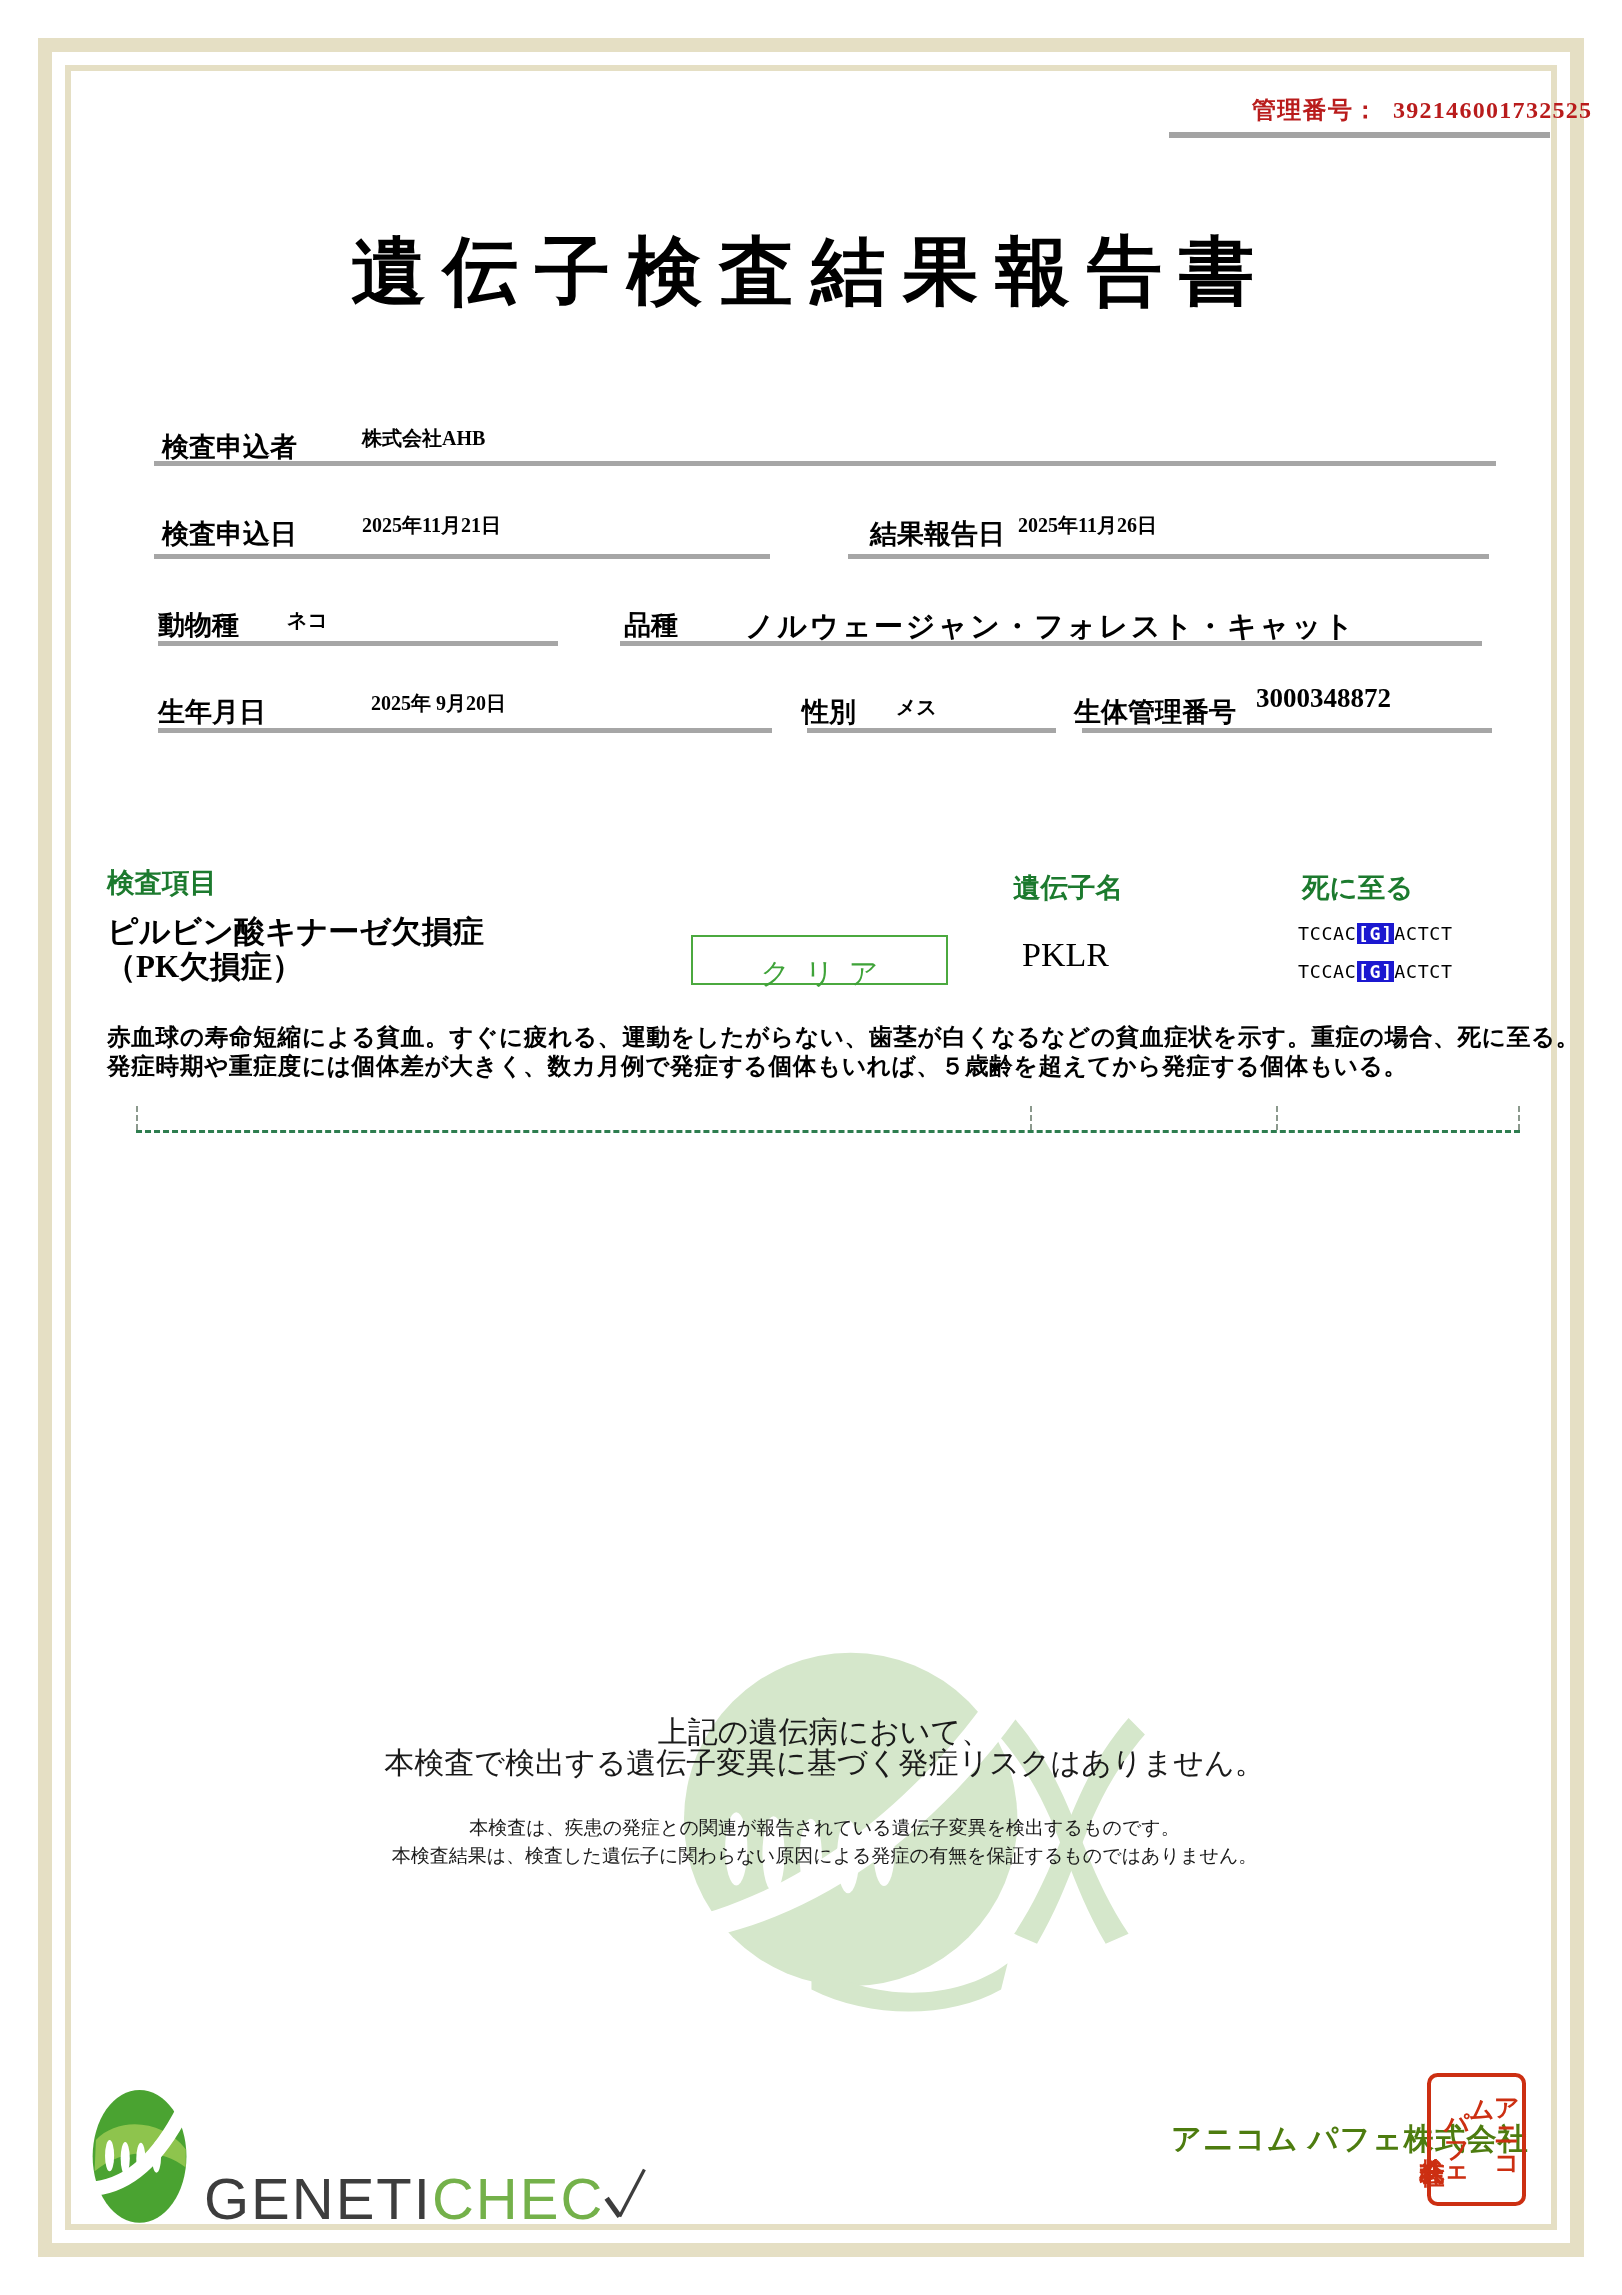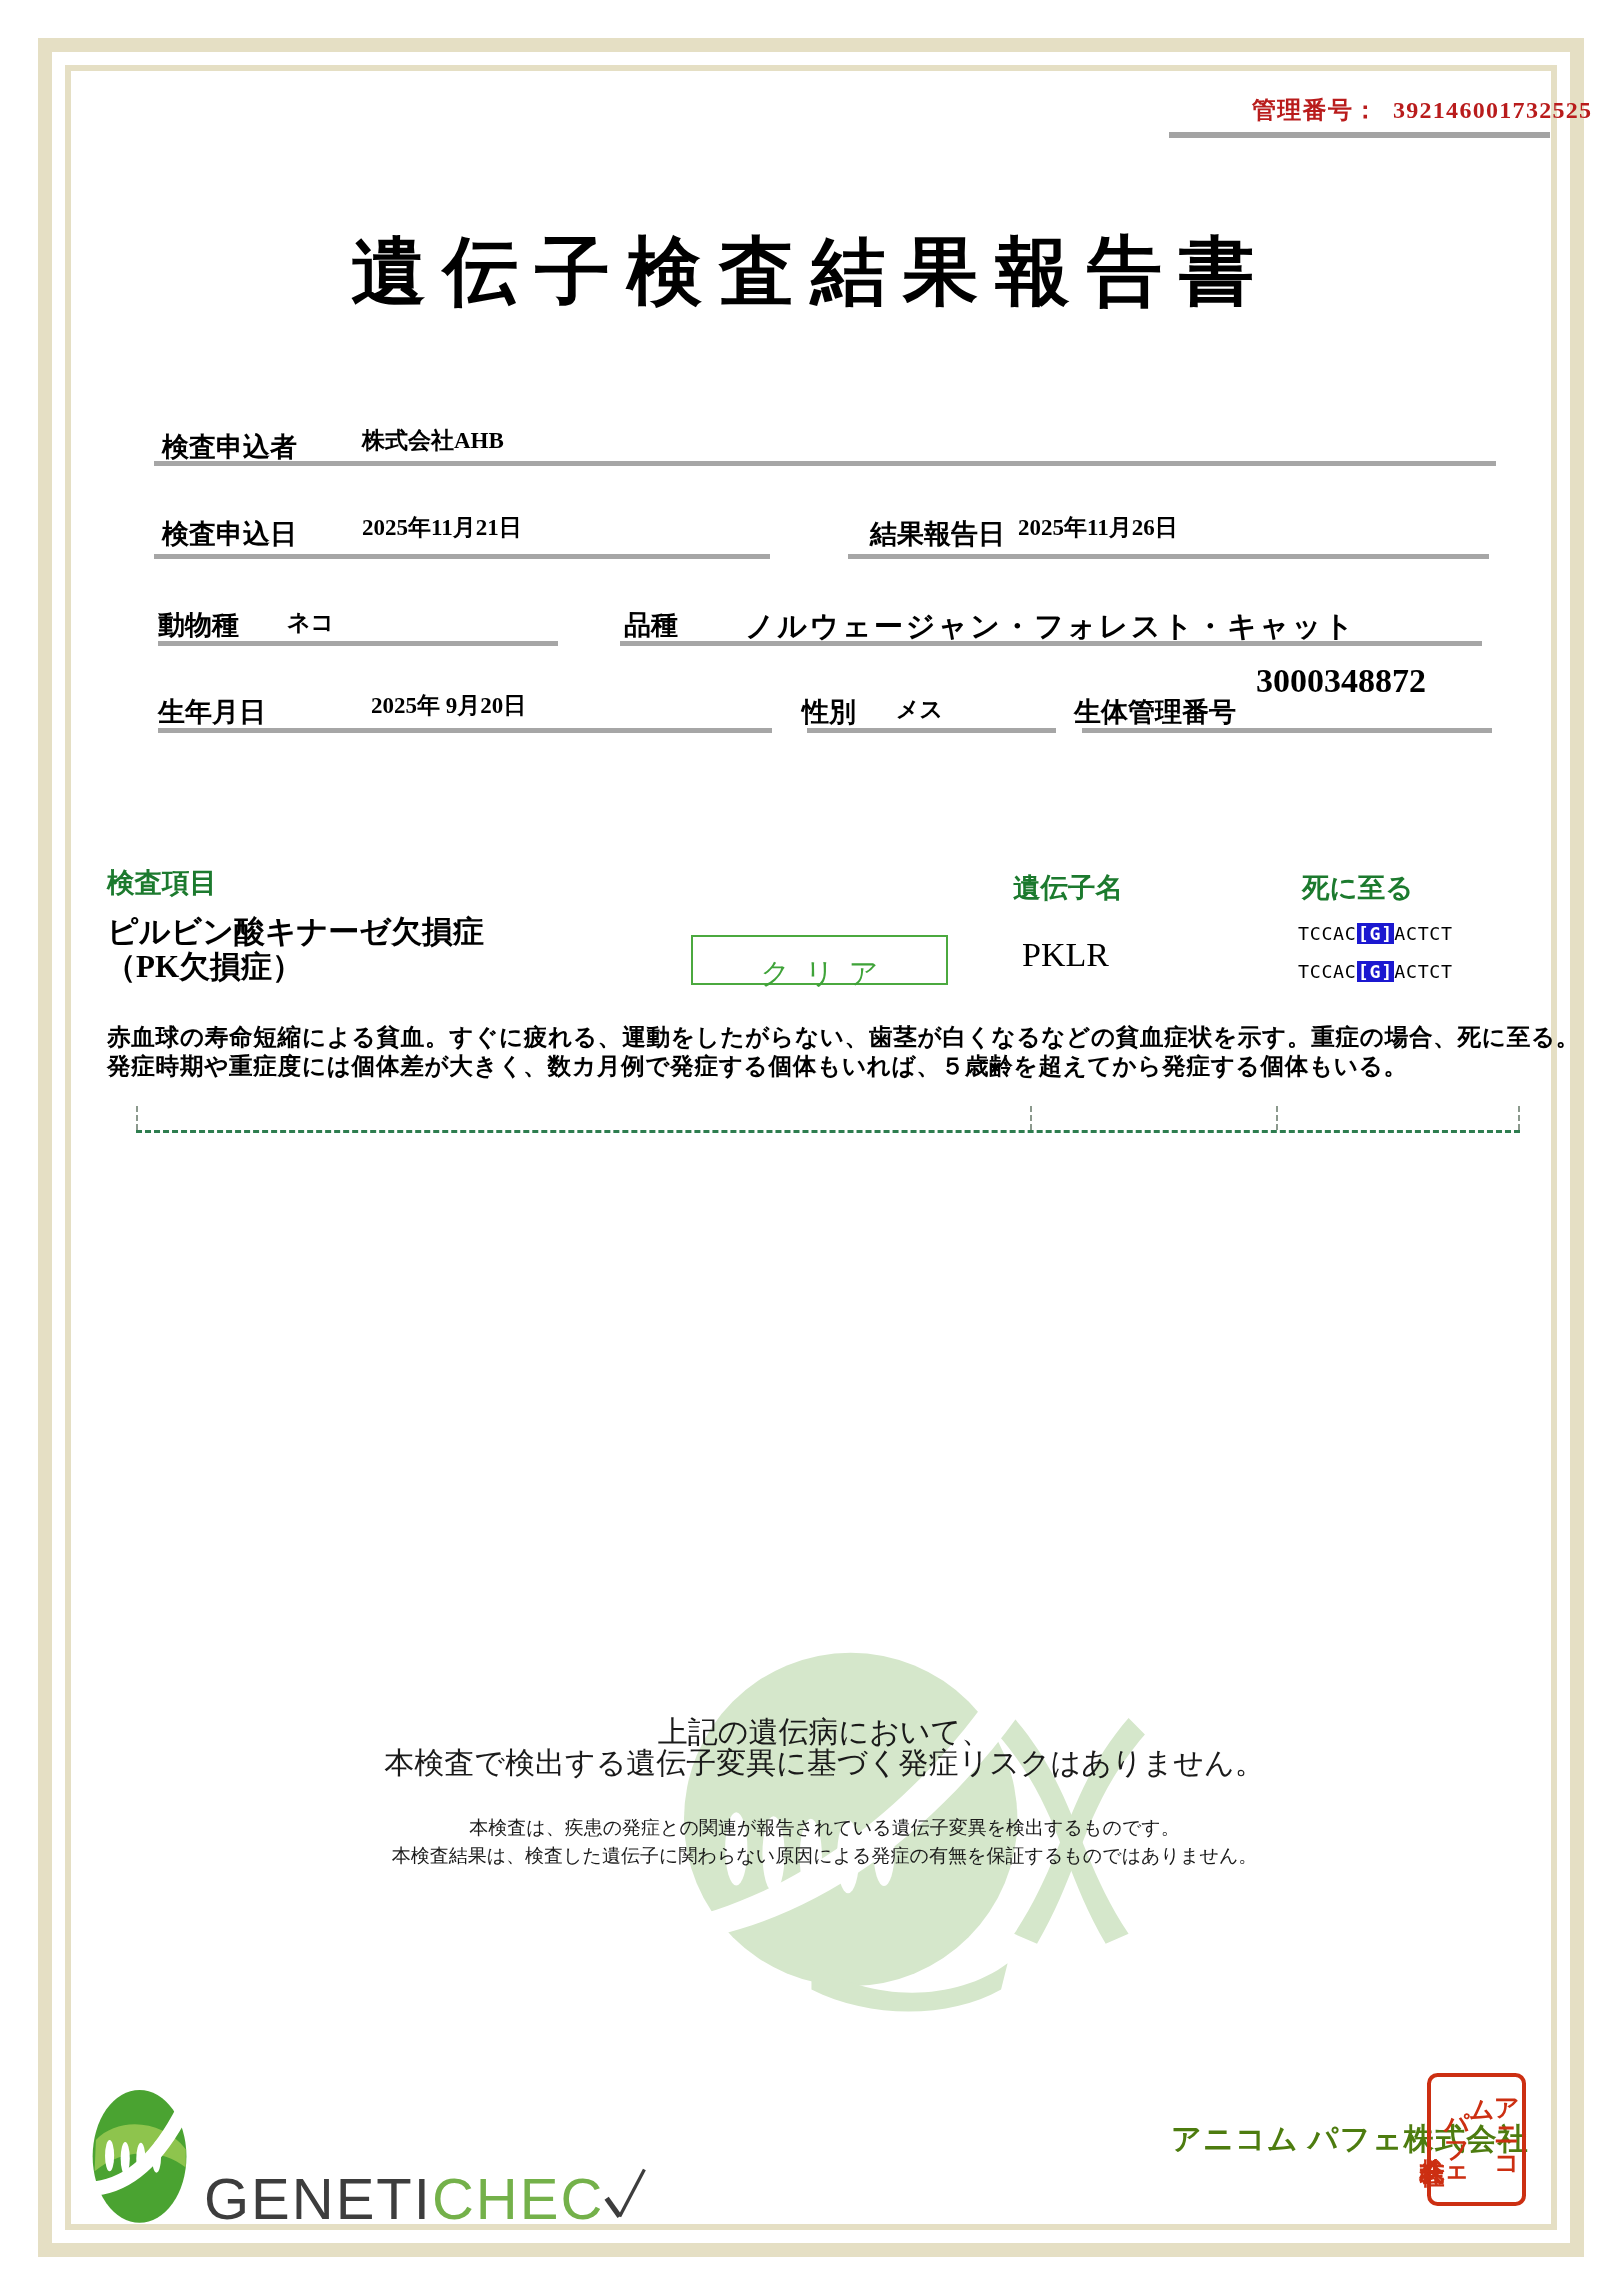--- a/index.html
+++ b/index.html
@@ -7,21 +7,21 @@
   .serif{font-family:"Liberation Serif","DejaVu Serif",serif;}
   .sans{font-family:"Liberation Sans","DejaVu Sans",sans-serif;}
   .mono{font-family:"DejaVu Sans Mono","Liberation Mono",monospace;}
   .abs{position:absolute;}
   .frame-outer{position:absolute;left:38px;top:38px;right:38px;bottom:38px;border:14.4px solid #e5dfc4;}
   .frame-inner{position:absolute;left:65px;top:65px;right:65px;bottom:65px;border:6.5px solid #e5dfc4;}
   .ctrl{color:#b91c1c;font-size:24px;font-weight:bold;letter-spacing:1.3px;}
   .ctrl-bar{background:#a3a3a3;height:5.9px;}
   .doc-title{width:100%;text-align:center;font-size:75px;font-weight:bold;color:#000;letter-spacing:17px;}
   .flabel{font-size:27px;font-weight:bold;color:#000;}
-  .fvalue{font-size:23px;font-weight:bold;color:#000;}
+  .fvalue{font-size:20px;font-weight:bold;color:#000;}
   .uline{position:absolute;height:5.2px;background:#a6a6a6;}
   .ghead{font-size:27.5px;font-weight:bold;color:#1c7a2e;}
   .item-name{font-size:31px;font-weight:bold;color:#000;}
   .clear-box{position:absolute;left:691px;top:935px;width:253px;height:46px;border:2.6px solid #4ba93f;
              display:flex;align-items:center;justify-content:center;}
   .clear-text{color:#3fa339;font-size:29px;letter-spacing:14.4px;padding-left:14.4px;margin-top:27px;}
   .gene{font-size:34px;color:#000;}
   .seq{font-size:18.3px;color:#000;letter-spacing:0.7px;}
   .variant{background:#1b18d0;color:#ffffff;padding:0 1.3px;font-weight:bold;}
   .desc{font-size:23.6px;font-weight:bold;color:#000;letter-spacing:0.7px;white-space:nowrap;}
@@ -85,21 +85,21 @@
   <span class="abs flabel" style="left:624px;top:607px;">品種</span>
   <span class="abs fvalue" style="left:745px;top:607px;font-size:29px;letter-spacing:2.6px;white-space:nowrap;">ノルウェージャン・フォレスト・キャット</span>
   <div class="uline" style="left:158px;top:641px;width:400px;"></div>
   <div class="uline" style="left:620px;top:641px;width:862px;"></div>
 
   <span class="abs flabel" style="left:158px;top:694px;">生年月日</span>
   <span class="abs fvalue" style="left:371px;top:690px;">2025年 9月20日</span>
   <span class="abs flabel" style="left:802px;top:694px;">性別</span>
   <span class="abs fvalue" style="left:896px;top:694px;">メス</span>
   <span class="abs flabel" style="left:1074px;top:694px;">生体管理番号</span>
-  <span class="abs fvalue" style="left:1256px;top:662px;font-size:34px;">3000348872</span>
+  <span class="abs fvalue" style="left:1256px;top:683px;font-size:27px;">3000348872</span>
   <div class="uline" style="left:158px;top:728px;width:614px;"></div>
   <div class="uline" style="left:807px;top:728px;width:249px;"></div>
   <div class="uline" style="left:1082px;top:728px;width:410px;"></div>
 
   <span class="abs ghead" style="left:107px;top:865px;">検査項目</span>
   <span class="abs ghead" style="left:1013px;top:870px;">遺伝子名</span>
   <span class="abs ghead" style="left:1302px;top:870px;">死に至る</span>
 
   <span class="abs item-name" style="left:107px;top:911px;white-space:nowrap;">ピルビン酸キナーゼ欠損症</span>
   <span class="abs item-name" style="left:105px;top:946px;">（PK欠損症）</span>

